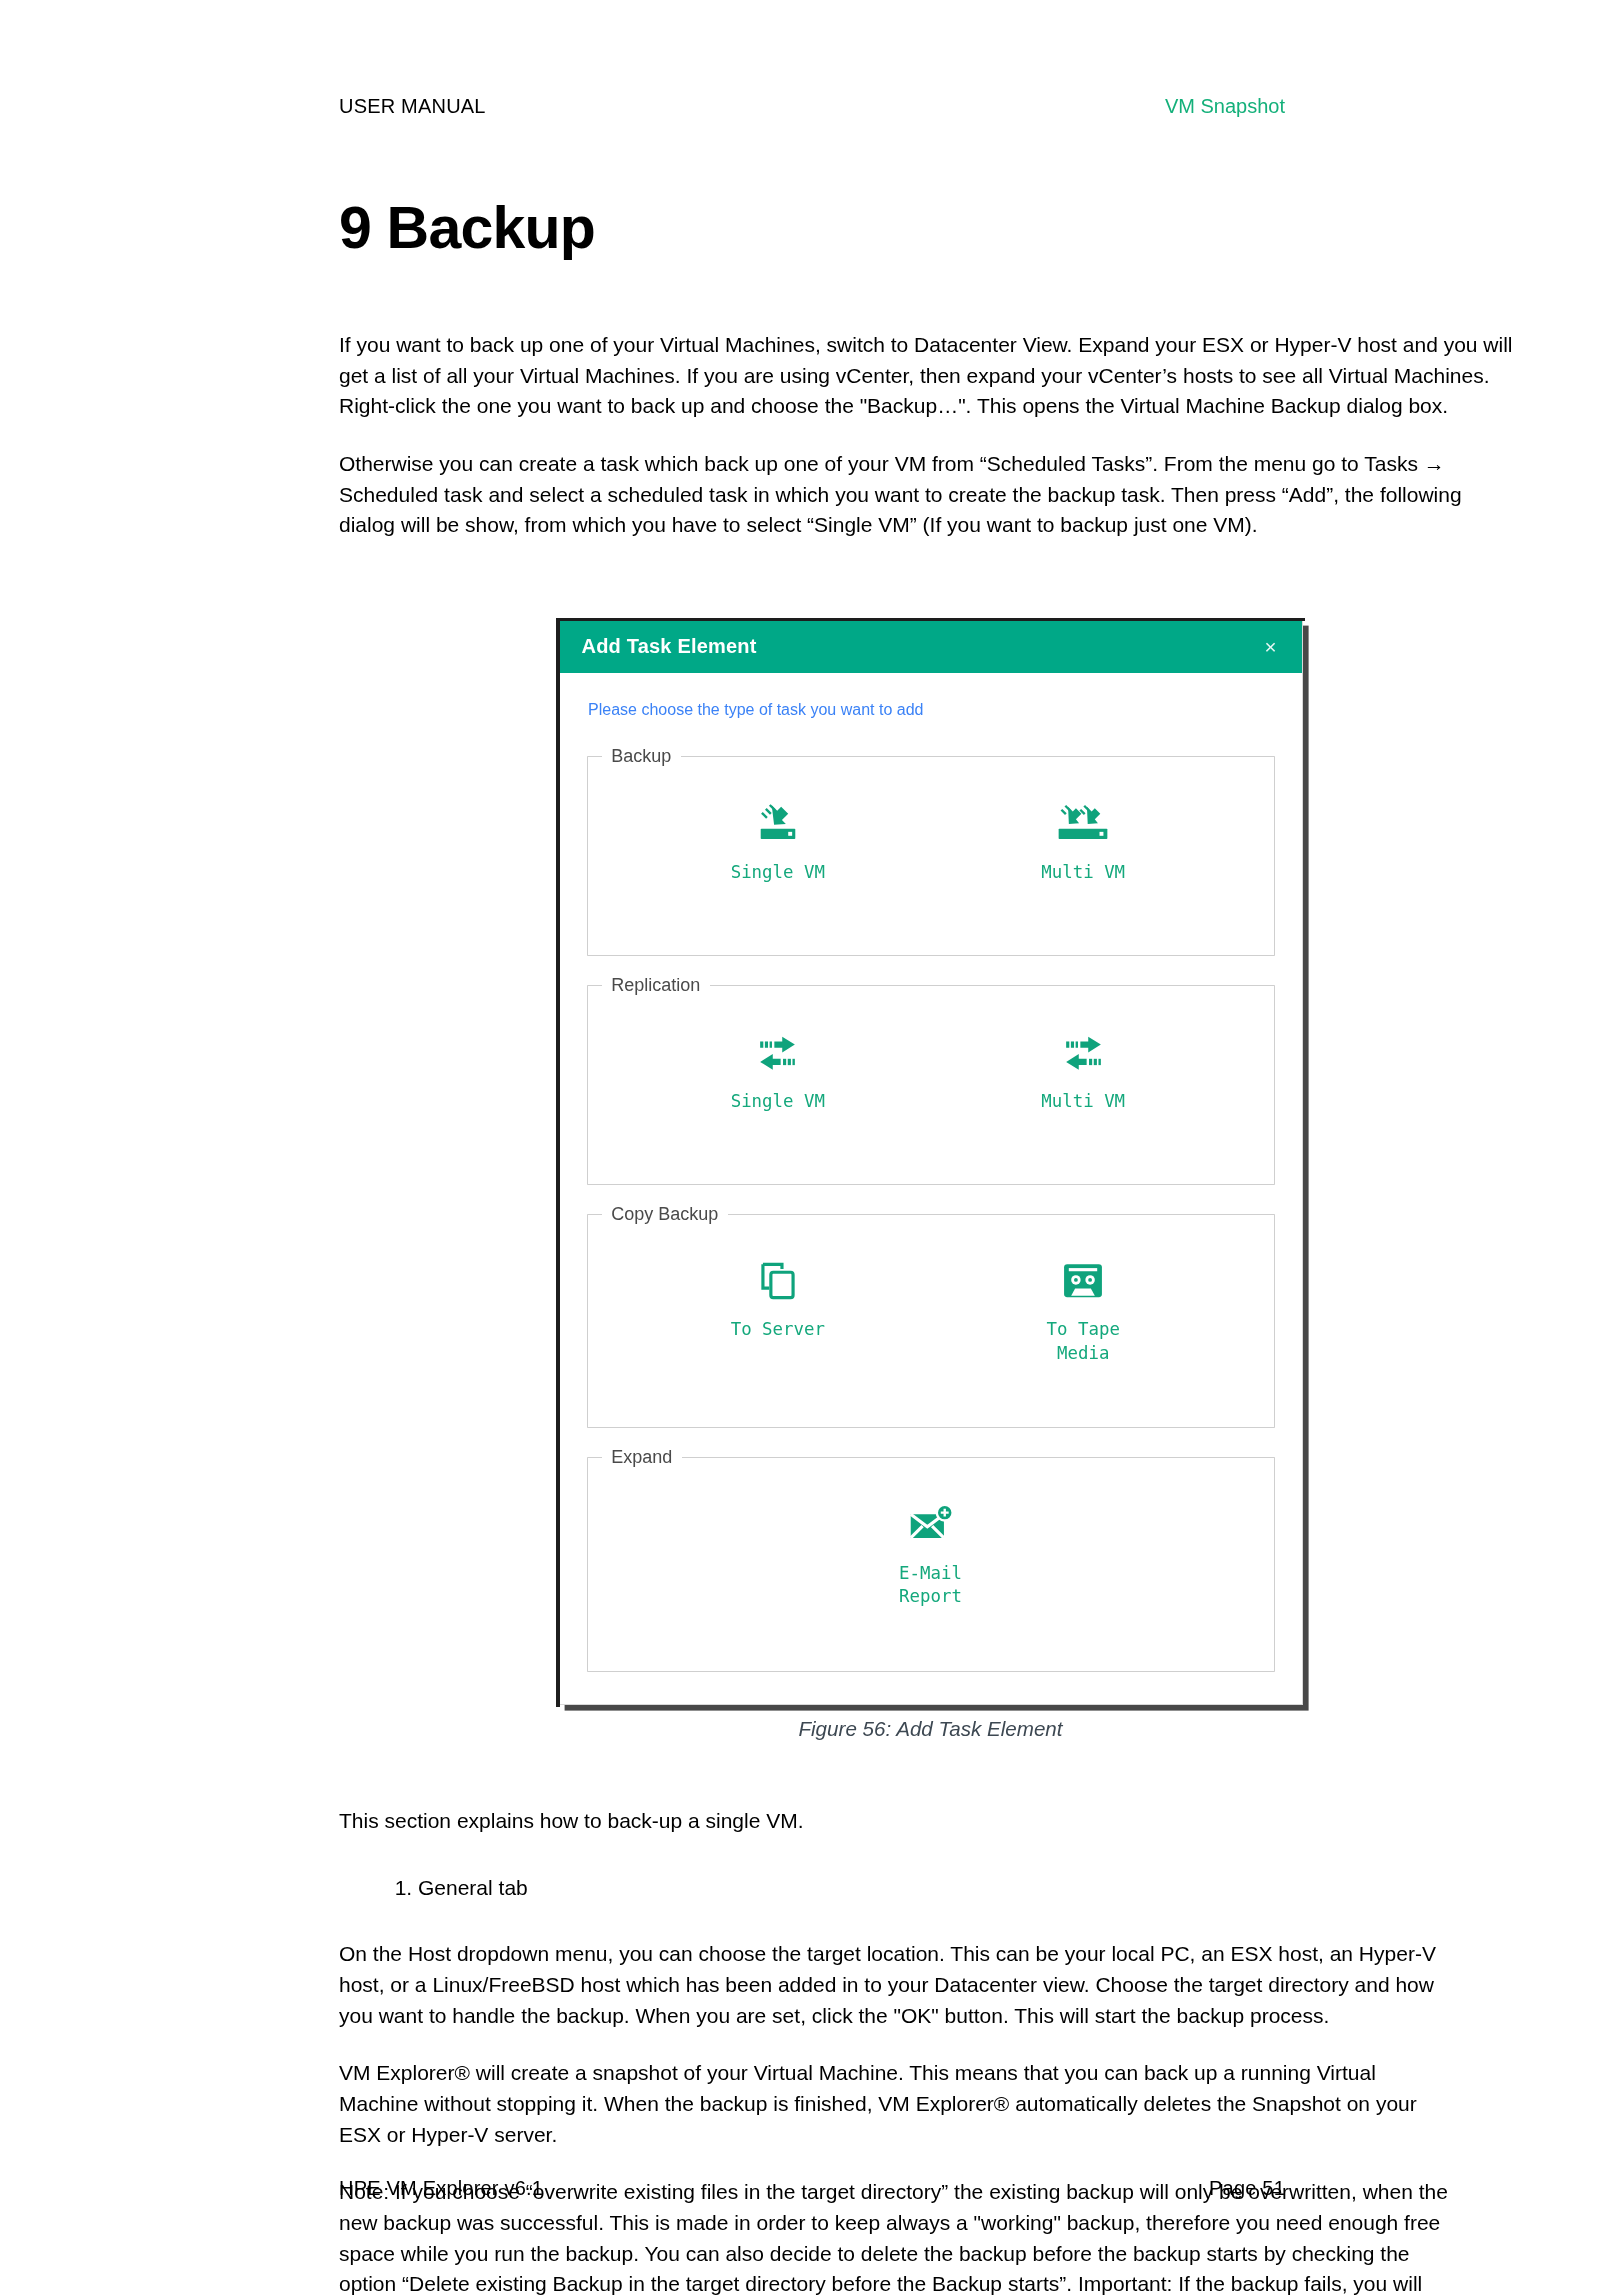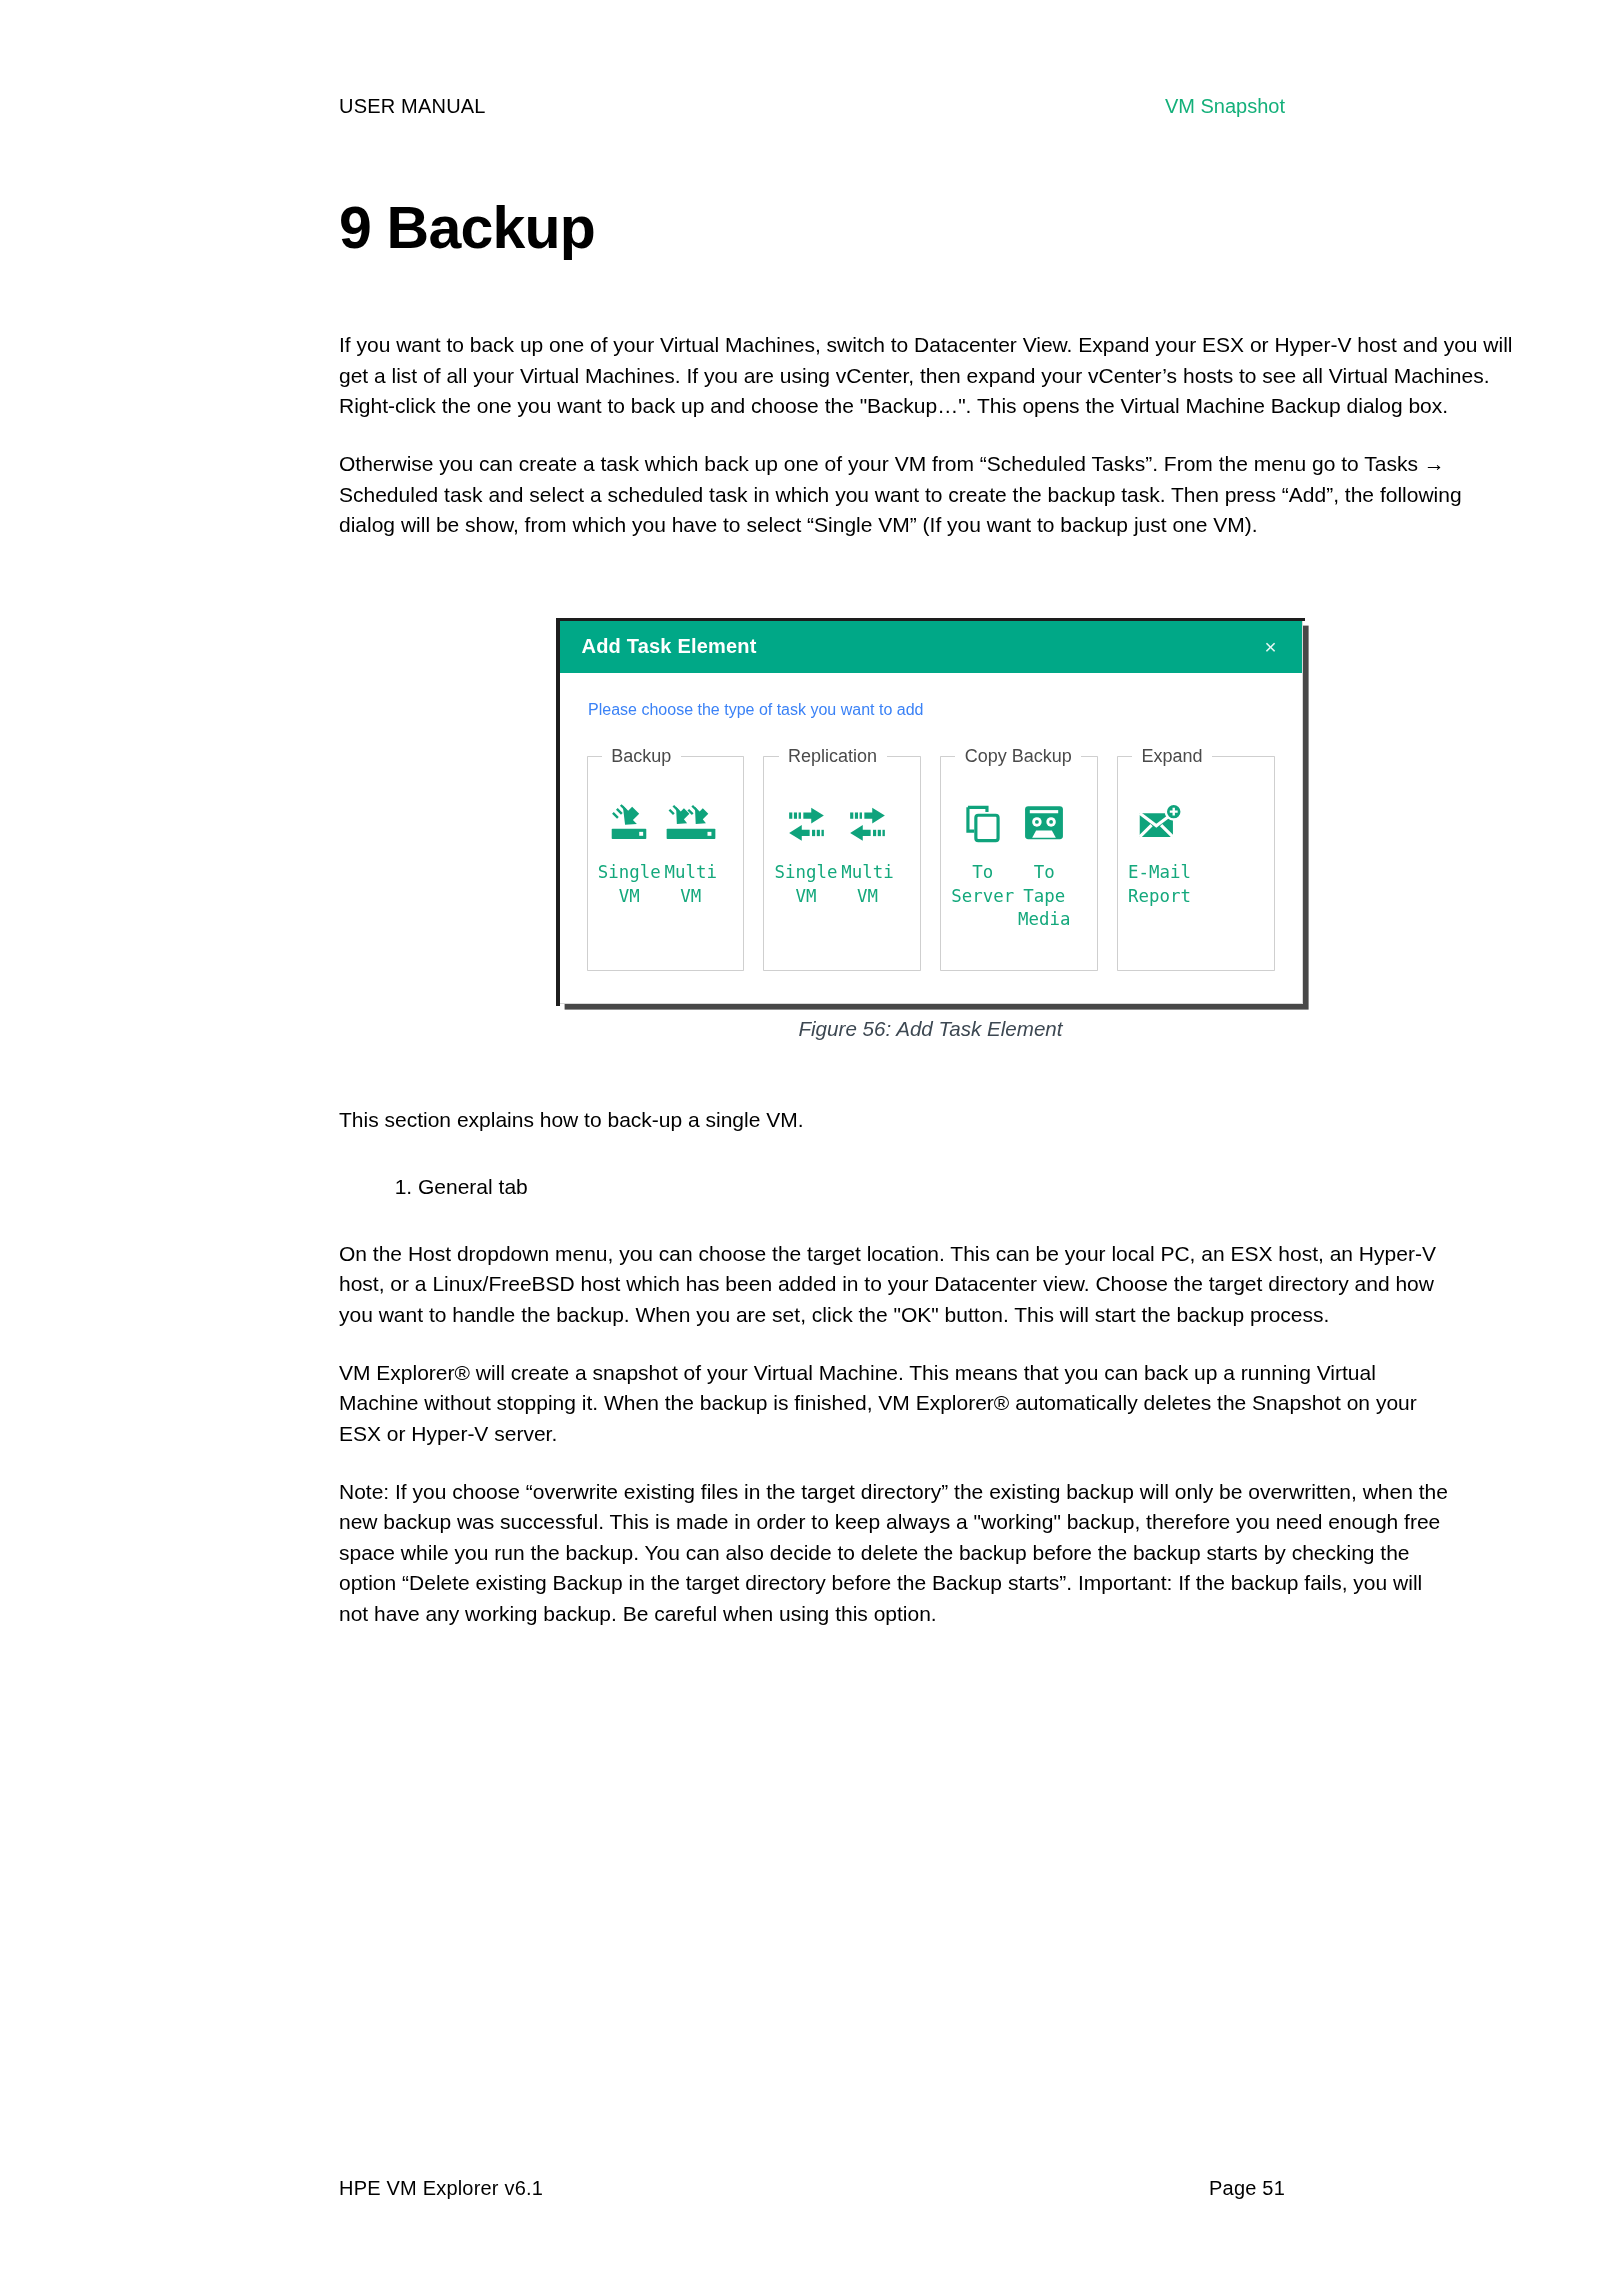--- a/index.html
+++ b/index.html
@@ -77,31 +77,31 @@
   .dlg-close {
     color:#ffffff; font-size:20.6px; line-height:1;
     width:27px; height:32px; display:flex; align-items:center; justify-content:center;
     opacity:.9;
   }
   .dlg-body { padding:28.5px 27px 32px 27px; background:#fff; }
   .dlg-prompt {
     font-size:16px; color:#3b82f6; margin:0 0 27px 1.6px; font-weight:normal;
   }
   .grid {
-    display:grid; grid-template-columns:1fr 1fr 1fr 1fr; gap:19px 19px;
+    display:grid; grid-template-columns:1fr; gap:19px 19px;
   }
   fieldset.group {
     border:0.8px solid #cfcfcf; margin:0; padding:0 0 20.6px 0;
     border-radius:0.8px; min-height:0;
   }
   fieldset.group legend {
     font-size:18px; color:#4a4a4a; padding:0 9.5px; margin-left:14.3px;
   }
   .tiles {
-    display:flex; justify-content:flex-start; align-items:flex-start;
+    display:flex; justify-content:center; align-items:flex-start;
     padding:32px 11px 8px 11px; min-height:167px;
   }
   .tile {
     display:flex; flex-direction:column; align-items:center;
     width:46%; text-align:center;
   }
   .tile .ic { height:49px; display:flex; align-items:center; justify-content:center; }
   .tile .lbl {
     margin-top:12.7px; font-size:17.4px; color:#14a87c;
     font-family:"DejaVu Sans Mono", monospace; letter-spacing:0px; line-height:1.35;

